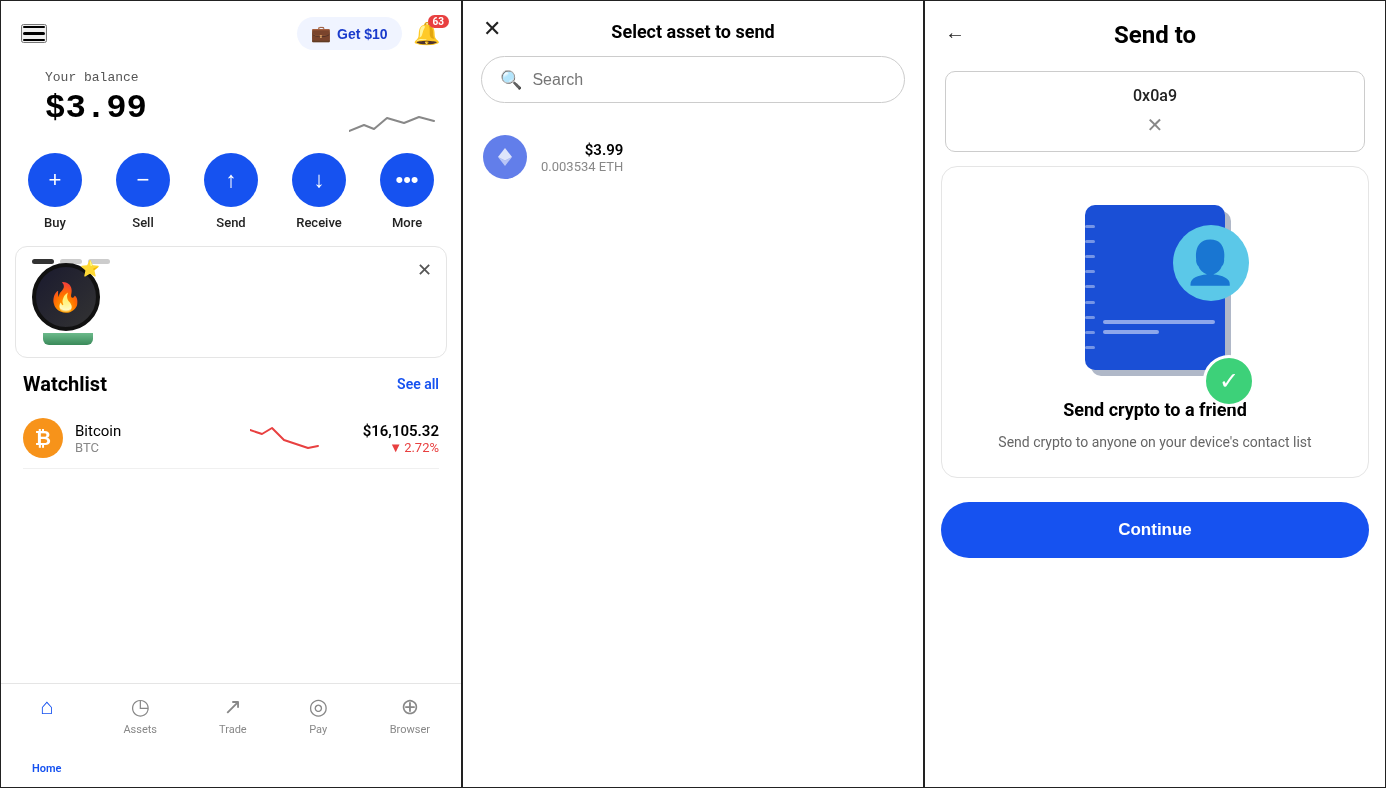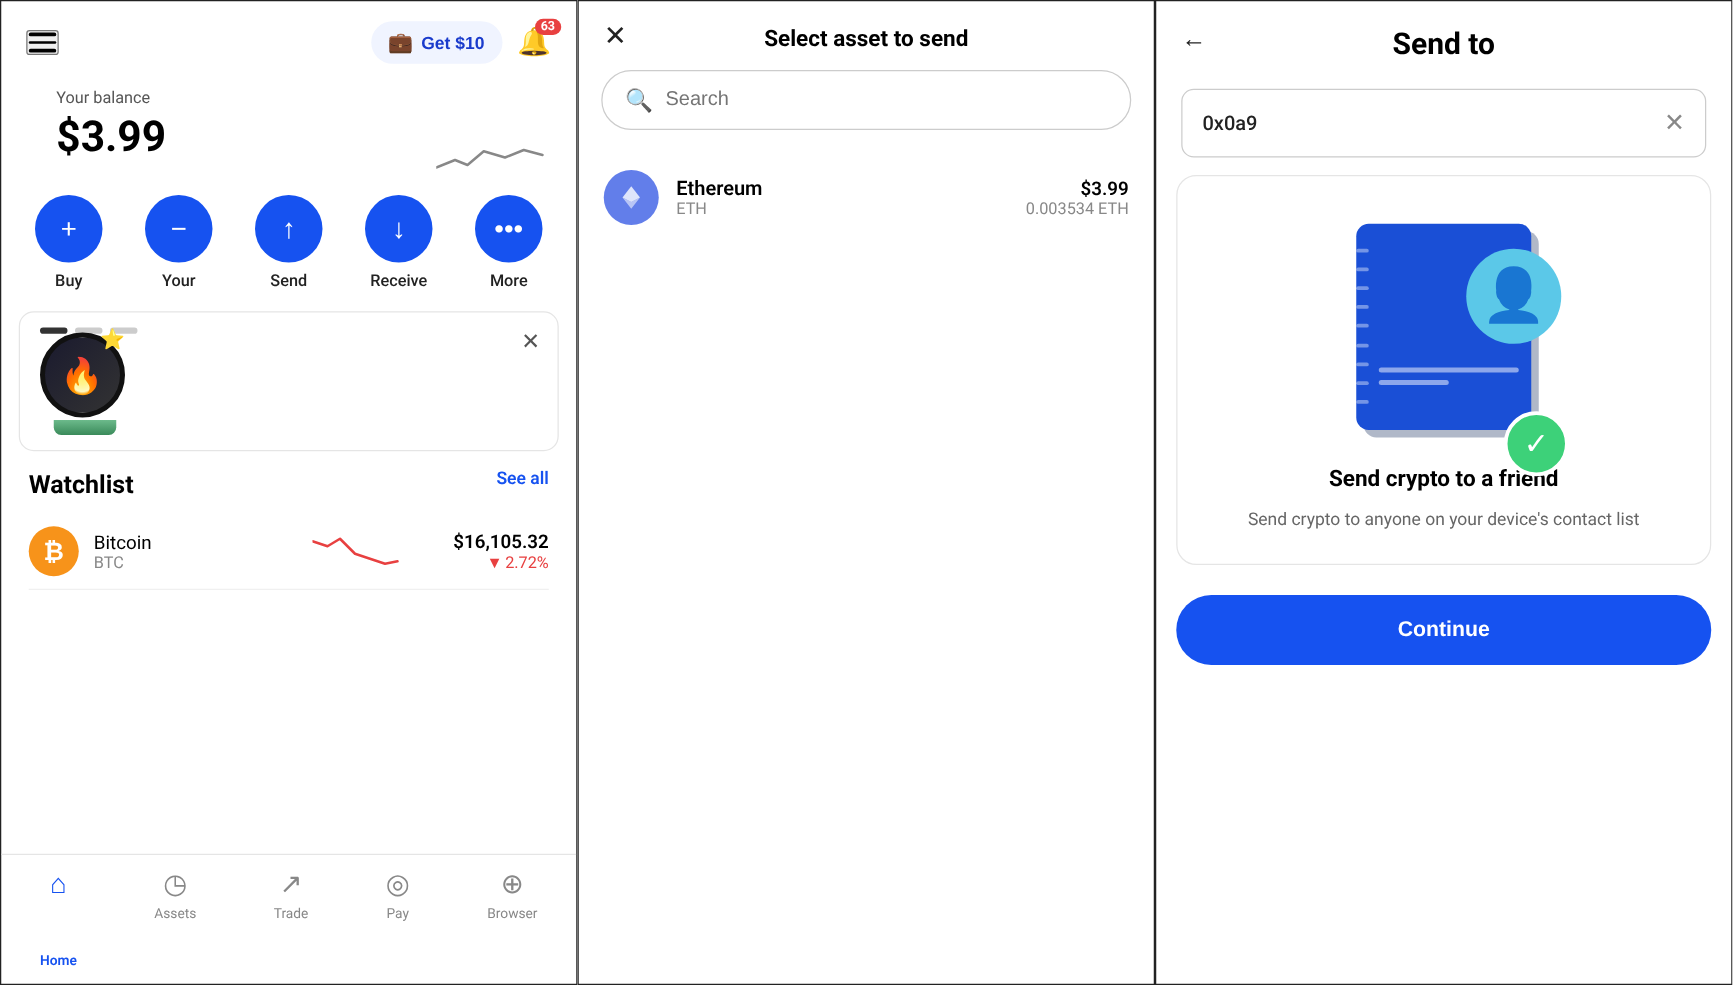--- a/index.html
+++ b/index.html
@@ -45,21 +45,21 @@
     }
     .briefcase-icon { font-size: 16px; }
     .bell-wrap { position: relative; cursor: pointer; }
     .bell-icon { font-size: 22px; color: #222; }
     .badge {
       position: absolute; top: -6px; right: -8px;
       background: #e84040; color: #fff; font-size: 10px; font-weight: 700;
       border-radius: 10px; padding: 1px 5px; min-width: 18px; text-align: center;
     }
 
-    .balance-section { padding: 8px 22px 16px; }
+    .balance-section { padding: 8px 22px 16px; font-family: Liberation Mono, monospace; }
     .balance-label { font-size: 13px; color: #555; margin-bottom: 4px; }
     .balance-amount { font-size: 34px; font-weight: 700; color: #000; }
 
     .balance-row {
       display: flex; align-items: flex-end; justify-content: space-between;
       padding: 0 22px;
     }
     .chart-line svg { display: block; }
 
     .action-buttons {
@@ -92,21 +92,21 @@
     }
     .ldo-inner { font-size: 28px; }
     .ldo-star { position: absolute; top: -8px; right: -4px; font-size: 16px; }
     .ldo-base {
       position: absolute; bottom: -10px; left: 50%; transform: translateX(-50%);
       width: 50px; height: 12px; background: linear-gradient(180deg, #6cba8b, #3a8a5a);
       border-radius: 0 0 6px 6px;
     }
 
     .watchlist-section { padding: 0 22px; }
-    .watchlist-header { display: flex; align-items: flex-start; justify-content: space-between; margin-bottom: 12px; }
+    .watchlist-header { display: flex; align-items: center; justify-content: space-between; margin-bottom: 12px; }
     .watchlist-title { font-size: 20px; font-weight: 700; }
     .see-all-link { color: #1652f0; font-size: 14px; font-weight: 600; cursor: pointer; text-decoration: none; }
 
     .coin-row {
       display: flex; align-items: center; gap: 12px; padding: 10px 0;
       border-bottom: 1px solid #f0f0f0;
     }
     .coin-icon {
       width: 40px; height: 40px; border-radius: 50%; background: #f7931a;
       display: flex; align-items: center; justify-content: center; color: #fff; font-size: 20px; font-weight: 700;
@@ -172,21 +172,21 @@
     .right-title { font-size: 24px; font-weight: 700; }
     .back-btn {
       position: absolute; left: 20px; top: 50%; transform: translateY(-50%);
       background: none; border: none; cursor: pointer; font-size: 20px; color: #222;
     }
 
     .to-section { padding: 8px 20px 14px; }
     .to-label { font-size: 14px; color: #555; margin-bottom: 8px; }
     .address-input-row {
       display: flex; align-items: center; gap: 8px;
-      border: 1.5px solid #ccc; border-radius: 10px; padding: 14px 16px;
+      border: 1.5px solid #ccc; border-radius: 10px; padding: 14px 16px; flex-direction: column;
     }
     .address-text { flex: 1; font-size: 16px; color: #222; font-weight: 500; }
     .clear-btn { background: none; border: none; cursor: pointer; font-size: 20px; color: #888; }
 
     .contact-card {
       margin: 0 16px 16px; border: 1.5px solid #e5e5e5; border-radius: 16px;
       padding: 20px 20px 24px; display: flex; flex-direction: column; align-items: center;
       gap: 12px;
     }
     .contact-illustration {
@@ -269,21 +269,21 @@
     <div class="action-btn-wrap">
       <button class="action-circle">
         <span>+</span>
       </button>
       <span class="action-label">Buy</span>
     </div>
     <div class="action-btn-wrap">
       <button class="action-circle">
         <span>−</span>
       </button>
-      <span class="action-label">Your</span>
+      <span class="action-label">Sell</span>
     </div>
     <div class="action-btn-wrap">
       <button class="action-circle">
         <span>↑</span>
       </button>
       <span class="action-label">Send</span>
     </div>
     <div class="action-btn-wrap">
       <button class="action-circle">
         <span>↓</span>
@@ -375,24 +375,20 @@
     <span class="search-icon">🔍</span>
     <input class="search-input" type="text" placeholder="Search" style="">
   </div>
   <div class="asset-row">
     <div class="eth-icon">
       <svg width="22" height="22" viewBox="0 0 22 22" fill="none">
         <polygon points="11,2 4,11 11,14.5 18,11" fill="rgba(255,255,255,0.8)"></polygon>
         <polygon points="11,14.5 4,11 11,20 18,11" fill="rgba(255,255,255,0.55)"></polygon>
       </svg>
     </div>
-    <div class="asset-info">
-      <div class="asset-name">Ethereum</div>
-      <div class="asset-ticker">ETH</div>
-    </div>
     <div class="asset-amounts">
       <div class="asset-usd">$3.99</div>
       <div class="asset-crypto">0.003534 ETH</div>
     </div>
   </div>
 </div>
 
 <div class="panel panel-right">
   <div class="right-header">
     <button class="back-btn">←</button>

